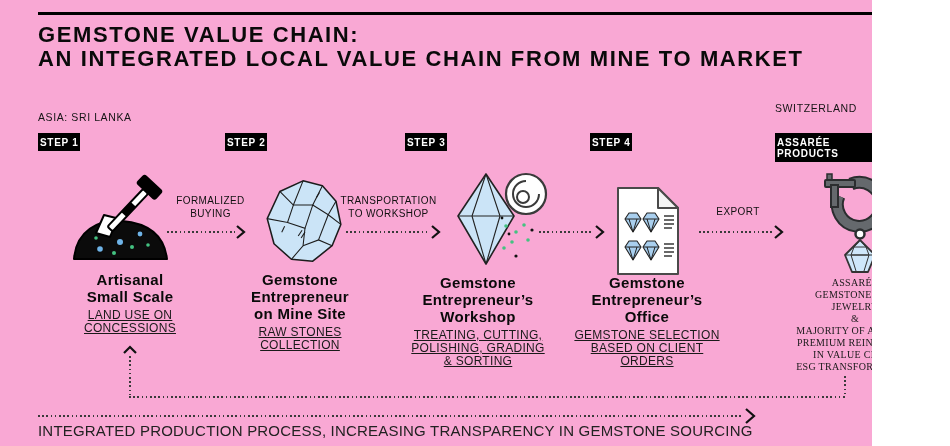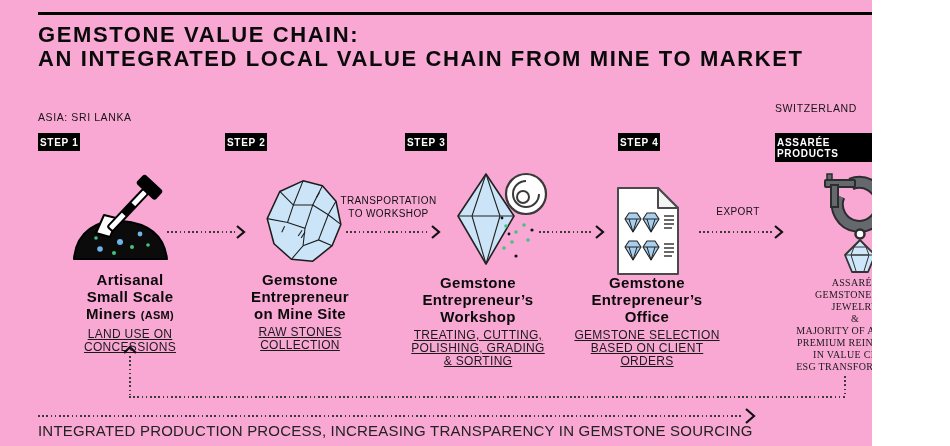--- a/index.html
+++ b/index.html
@@ -32,21 +32,21 @@
   <div class="abs toprule"></div>
   <div class="abs title pre">GEMSTONE VALUE CHAIN:
 AN INTEGRATED LOCAL VALUE CHAIN FROM MINE TO MARKET</div>
 
   <div class="abs region" style="left:38px;top:111px">ASIA: SRI LANKA</div>
   <div class="abs region" style="left:775px;top:102px">SWITZERLAND</div>
 
   <div class="abs badge" style="left:38px">STEP 1</div>
   <div class="abs badge" style="left:225px">STEP 2</div>
   <div class="abs badge" style="left:405px">STEP 3</div>
-  <div class="abs badge" style="left:618px">STEP 4</div>
+  <div class="abs badge" style="left:590px">STEP 4</div>
   <div class="abs badge" style="left:775px">ASSARÉE PRODUCTS</div>
 
   <div class="abs" style="left:70px;top:171px">
     <svg width="105" height="92" viewBox="0 0 105 92">
       <path d="M4,88 C6,60 28,48 52,50 C76,52 94,62 97,88 Z" fill="#0b0b0b" stroke="#000" stroke-width="2" stroke-linejoin="round"></path>
       <polygon points="26,62 34,44 50,48 44,56 40,66" fill="#fff" stroke="#000" stroke-width="2" stroke-linejoin="round"></polygon>
       <g transform="rotate(43.4 40 58)">
         <rect x="36.5" y="6" width="7" height="52" rx="2" fill="#fff" stroke="#000" stroke-width="2"></rect>
         <rect x="36.5" y="24" width="7" height="14" fill="#000"></rect>
         <rect x="27" y="-6" width="26" height="13" rx="3" fill="#000"></rect>
@@ -54,20 +54,22 @@
       <circle cx="30" cy="78" r="2.8" fill="#6fb4e8"></circle>
       <circle cx="50" cy="71" r="3" fill="#6fb4e8"></circle>
       <circle cx="70" cy="63" r="2.4" fill="#6fb4e8"></circle>
       <circle cx="44" cy="82" r="2" fill="#44c281"></circle>
       <circle cx="62" cy="76" r="2" fill="#44c281"></circle>
       <circle cx="26" cy="67" r="1.8" fill="#44c281"></circle>
       <circle cx="78" cy="74" r="1.8" fill="#44c281"></circle>
     </svg>
   </div>
 
+  <div class="abs alabel pre" style="left:163px;top:195px;width:95px">FORMALIZED
+BUYING</div>
   <div class="abs dot-h" style="left:167px;top:231px;width:68px"></div>
   <svg class="abs" style="left:235px;top:224px" width="12" height="16">
     <polyline points="2,2 9,8 2,14" fill="none" stroke="#111" stroke-width="2.2"></polyline>
     </svg>
 
   <div class="abs" style="left:257px;top:176px">
     <svg width="95" height="92" viewBox="0 0 95 95">
       <polygon points="46,5 66,10 80,26 85,50 76,72 56,88 34,86 16,70 9,44 22,16" fill="#cbe4f7" stroke="#1c1c1c" stroke-width="1.6" stroke-linejoin="round"></polygon>
       <g fill="none" stroke="#1c1c1c" stroke-width="1.1">
         <polyline points="22,16 36,30 46,5"></polyline>
@@ -188,22 +190,20 @@
           <line x1="47" y1="72" x2="53" y2="79"></line>
         <line x1="38" y1="87" x2="43" y2="103"></line>
           <line x1="56" y1="87" x2="51" y2="103"></line>
       </g>
     </svg>
   </div>
 
   <div class="abs col" style="left:46px;top:271px;width:168px">
     <div class="stitle pre">Artisanal
 Small Scale</div>
-    <div class="stitle"><span>Miners</span>
-      <span class="suffix">(ASM)</span></div>
     <div class="ssub pre">LAND USE ON
 CONCESSIONS</div>
   </div>
 
   <div class="abs col" style="left:216px;top:271px;width:168px">
     <div class="stitle pre">Gemstone
 Entrepreneur
 on Mine Site</div>
     <div class="ssub pre">RAW STONES
 COLLECTION</div>

